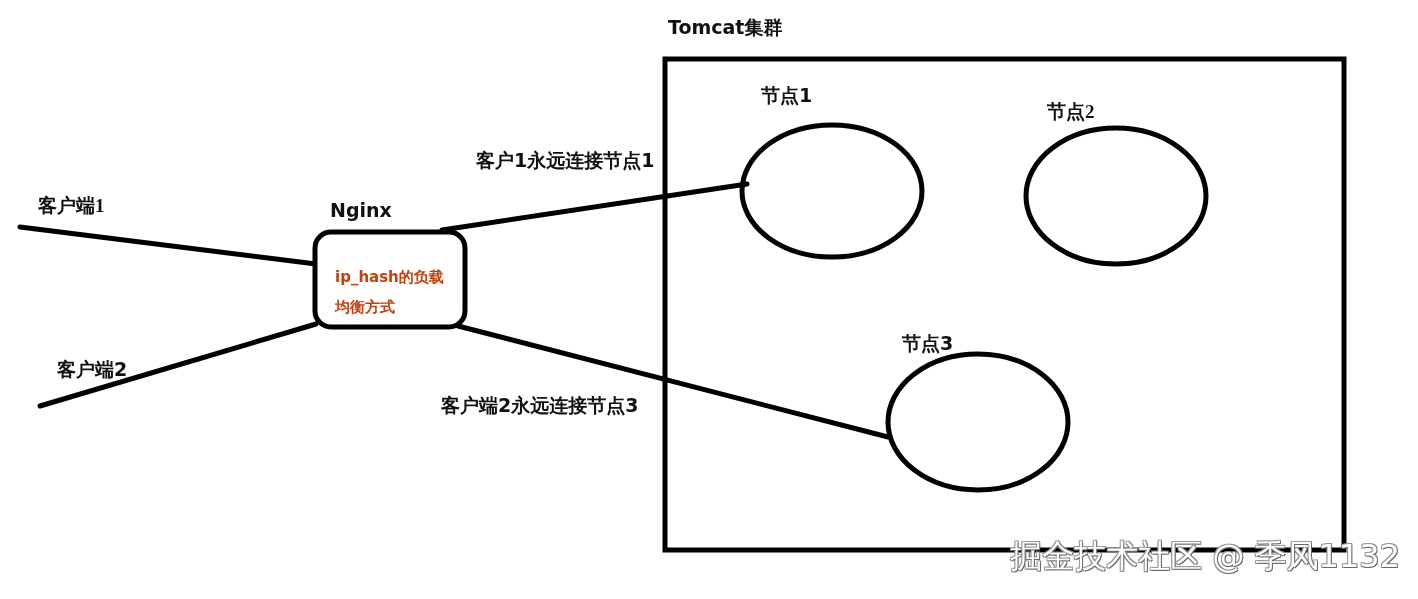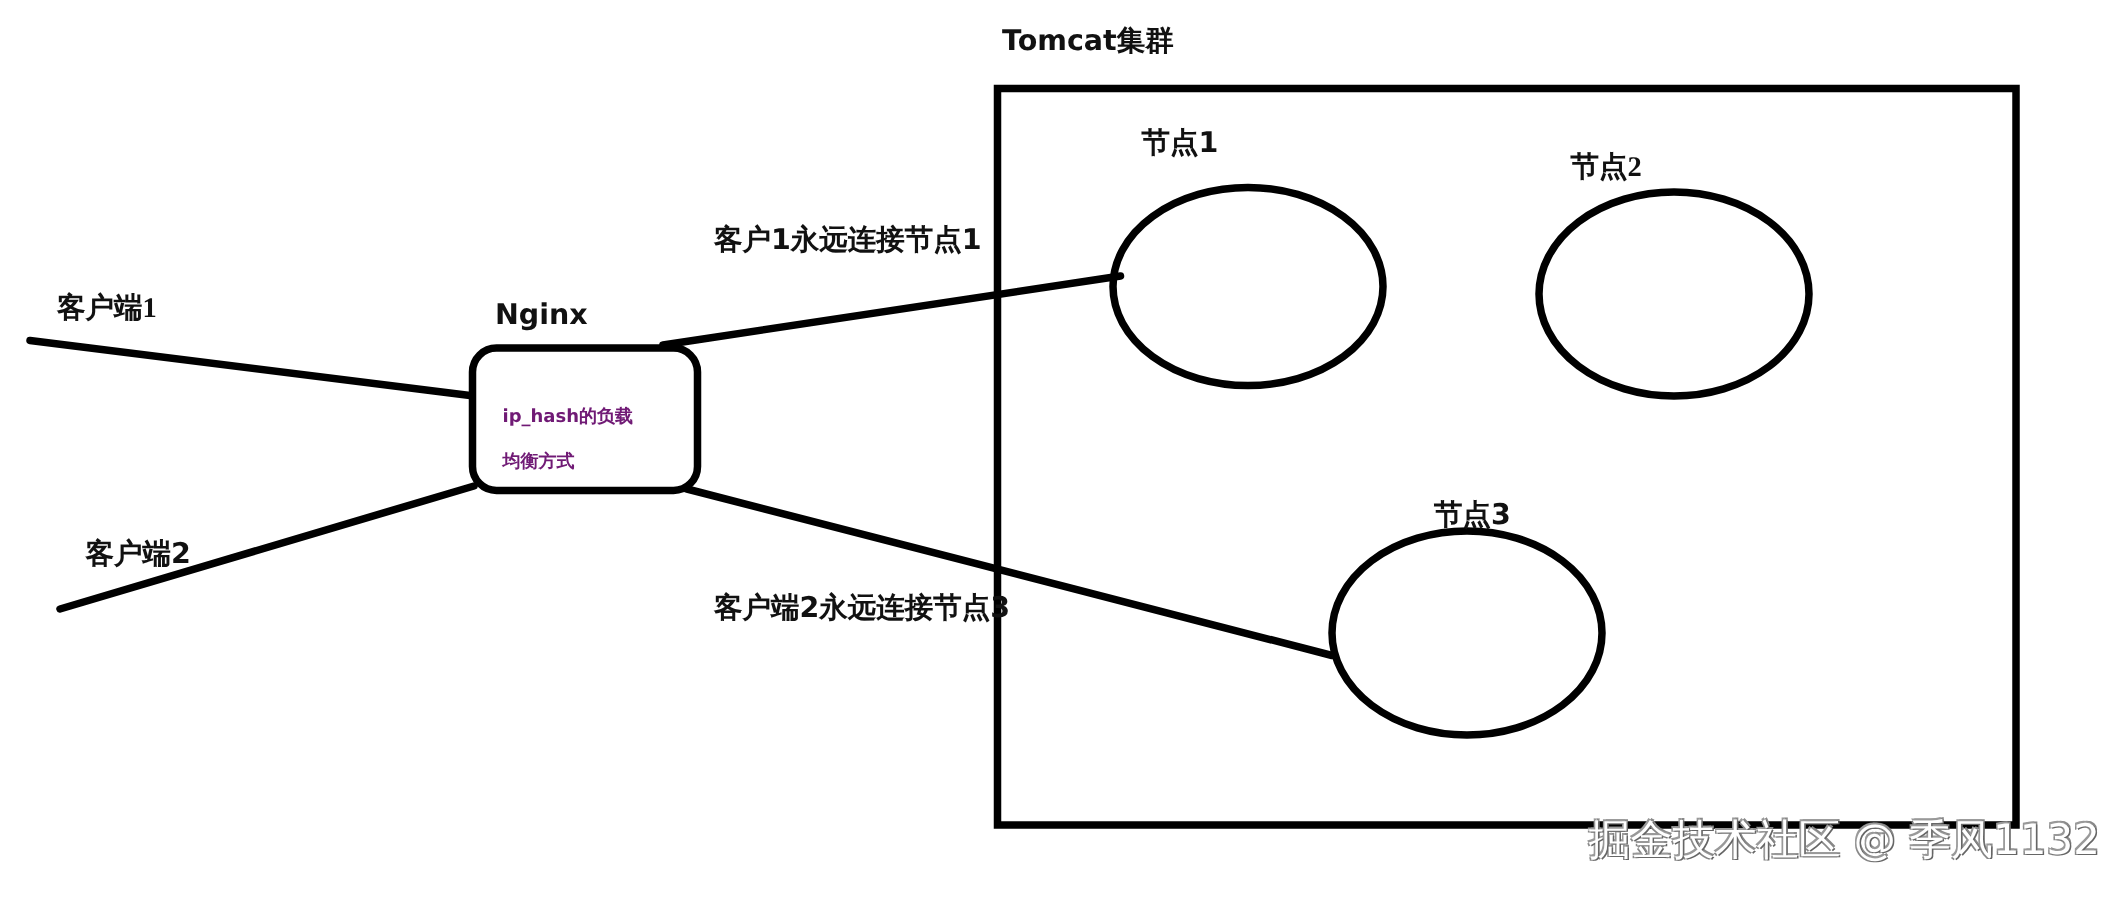--- a/index.html
+++ b/index.html
@@ -1,21 +1,21 @@
 <!DOCTYPE html>
 <html><head>
   <meta charset="utf-8">
   <style>
     html, body { margin: 0; padding: 0; background: #ffffff; }
     body { width: 1418px; height: 599px; position: relative; overflow: hidden;
            font-family: "DejaVu Sans", "Liberation Sans", sans-serif; }
     svg.canvas { position: absolute; left: 0; top: 0; }
     .lbl { position: absolute; font-weight: bold; font-size: 19px; color: #111111; white-space: nowrap; line-height: 1; }
-    .nginx-text { position: absolute; font-weight: bold; font-size: 12px; color: #701a75; line-height: 30px; }
-    .watermark { position: absolute; right: 18px; bottom: 20px; font-size: 28px; color: #ffffff;
+    .nginx-text { position: absolute; font-weight: bold; font-size: 15px; color: #c2410c; line-height: 30px; }
+    .watermark { position: absolute; right: 18px; bottom: 20px; font-size: 32px; color: #ffffff;
                  text-shadow: 1px 1px 0 #666, -1px -1px 0 #999, 1px -1px 0 #888, -1px 1px 0 #888;
                  font-family: "DejaVu Sans", sans-serif; white-space: nowrap; }
   </style>
 </head>
 <body>
 
 <svg class="canvas" width="1418" height="599">
 
   <rect x="665" y="59" width="679" height="491" fill="none" stroke="#000" stroke-width="5"></rect>
 
@@ -34,17 +34,17 @@
 
 <div class="lbl" style="left:668px; top:18px;">Tomcat集群</div>
 <div class="lbl" style="left:38px; top:196px;font-family:Liberation Serif, serif;">客户端1</div>
 <div class="lbl" style="left:57px; top:360px;">客户端2</div>
 <div class="lbl" style="left:330px; top:201px;">Nginx</div>
 <div class="nginx-text" style="left:335px; top:262px;">
   <div>ip_hash的负载</div>
   <div>均衡方式</div>
 </div>
 <div class="lbl" style="left:476px; top:151px;">客户1永远连接节点1</div>
-<div class="lbl" style="left:441px; top:396px;margin-left:35px;">客户端2永远连接节点3</div>
+<div class="lbl" style="left:441px; top:396px;">客户端2永远连接节点3</div>
 <div class="lbl" style="left:761px; top:86px;">节点1</div>
 <div class="lbl" style="left:1047px; top:102px;font-family:Liberation Serif, serif;">节点2</div>
-<div class="lbl" style="left:956px; top:334px;">节点3</div>
+<div class="lbl" style="left:902px; top:334px;">节点3</div>
 <div class="watermark">掘金技术社区 @ 季风1132</div>
 
 </body></html>

